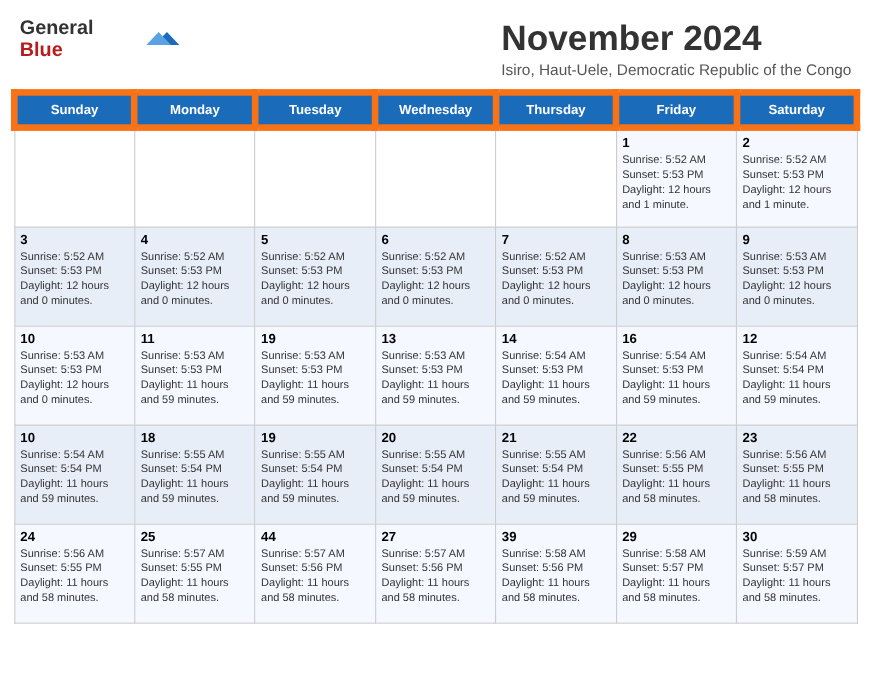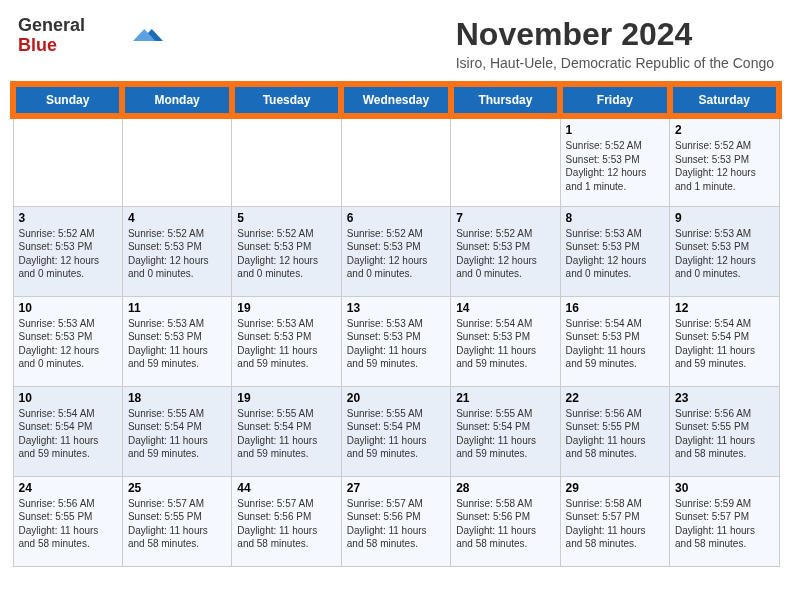--- a/index.html
+++ b/index.html
@@ -301,21 +301,21 @@
 Sunset: 5:56 PM
 Daylight: 11 hours and 58 minutes.</div>
         </td>
         <td>
           <span class="day-number">27</span>
           <div class="day-info" style="white-space: pre-line;">Sunrise: 5:57 AM
 Sunset: 5:56 PM
 Daylight: 11 hours and 58 minutes.</div>
         </td>
         <td>
-          <span class="day-number">28</span>
+          <span class="day-number">39</span>
           <div class="day-info" style="white-space: pre-line;">Sunrise: 5:58 AM
 Sunset: 5:56 PM
 Daylight: 11 hours and 58 minutes.</div>
         </td>
         <td>
           <span class="day-number">29</span>
           <div class="day-info" style="white-space: pre-line;">Sunrise: 5:58 AM
 Sunset: 5:57 PM
 Daylight: 11 hours and 58 minutes.</div>
         </td>

